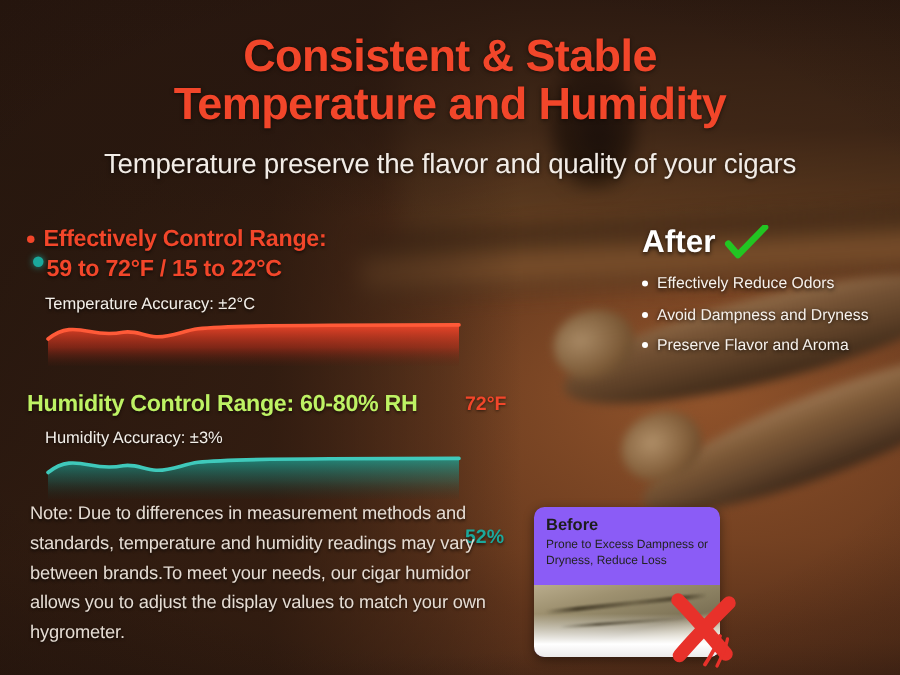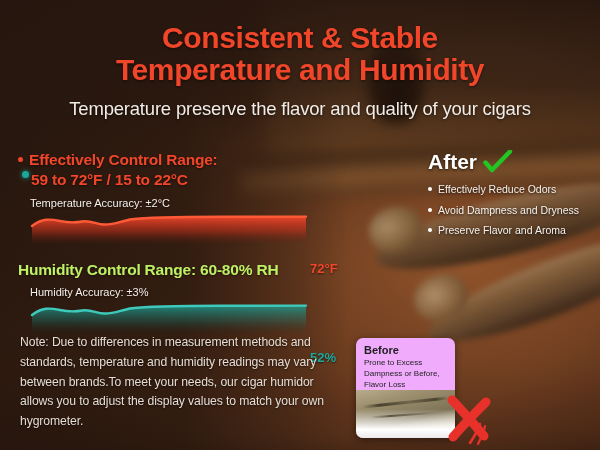--- a/index.html
+++ b/index.html
@@ -187,22 +187,22 @@
     margin-bottom:7px;
     text-shadow:0 1px 3px rgba(0,0,0,.8);
   }
   .after-list li .bd{
     width:4px; height:4px; border-radius:50%;
     background:#ffffff; flex:none; margin-top:4px;
   }
 
   
   .before-card{
-    position:absolute; left:356px; top:338px; width:99px; height:100px;
-    background:#f0abfc; border-radius:7px;
+    position:absolute; left:356px; top:338px; width:124px; height:100px;
+    background:#8b5cf6; border-radius:7px;
     overflow:hidden;
     box-shadow:0 2px 7px rgba(0,0,0,.45);
   }
   .before-txt{ padding:6px 7px 0 8px; }
   .before-title{ color:#1d1d1d; font-weight:bold; font-size:11px; }
   .before-sub{ color:#232323; font-size:8px; line-height:1.35; margin-top:2px; }
   .before-photo{
     position:absolute; left:0; right:0; bottom:0; height:48px;
     background:
       linear-gradient(180deg, rgba(245,243,240,0) 0%, rgba(245,243,240,0) 40%, #ffffff 82%, #eceaea 100%),
@@ -333,21 +333,21 @@
       <li>
         <span class="bd"></span>
         <span data-bind="after.items.2">Preserve Flavor and Aroma</span>
       </li>
     </ul>
   </div>
 
   <div class="before-card">
     <div class="before-txt">
       <div class="before-title" data-bind="before.title">Before</div>
-      <div class="before-sub" data-bind="before.subtitle">Prone to Excess Dampness or Before, Flavor Loss</div>
+      <div class="before-sub" data-bind="before.subtitle">Prone to Excess Dampness or Dryness, Reduce Loss</div>
     </div>
     <div class="before-photo">
       <div class="crack"></div>
       <div class="crack2"></div>
     </div>
   </div>
 
   <svg class="xmark" viewBox="0 0 60 56">
     <path d="M12,10 C22,20 32,32 44,46" stroke="#E8312A" stroke-width="9" stroke-linecap="round" fill="none"></path>
     <path d="M46,12 C36,22 24,34 13,47" stroke="#E8312A" stroke-width="9" stroke-linecap="round" fill="none"></path>

